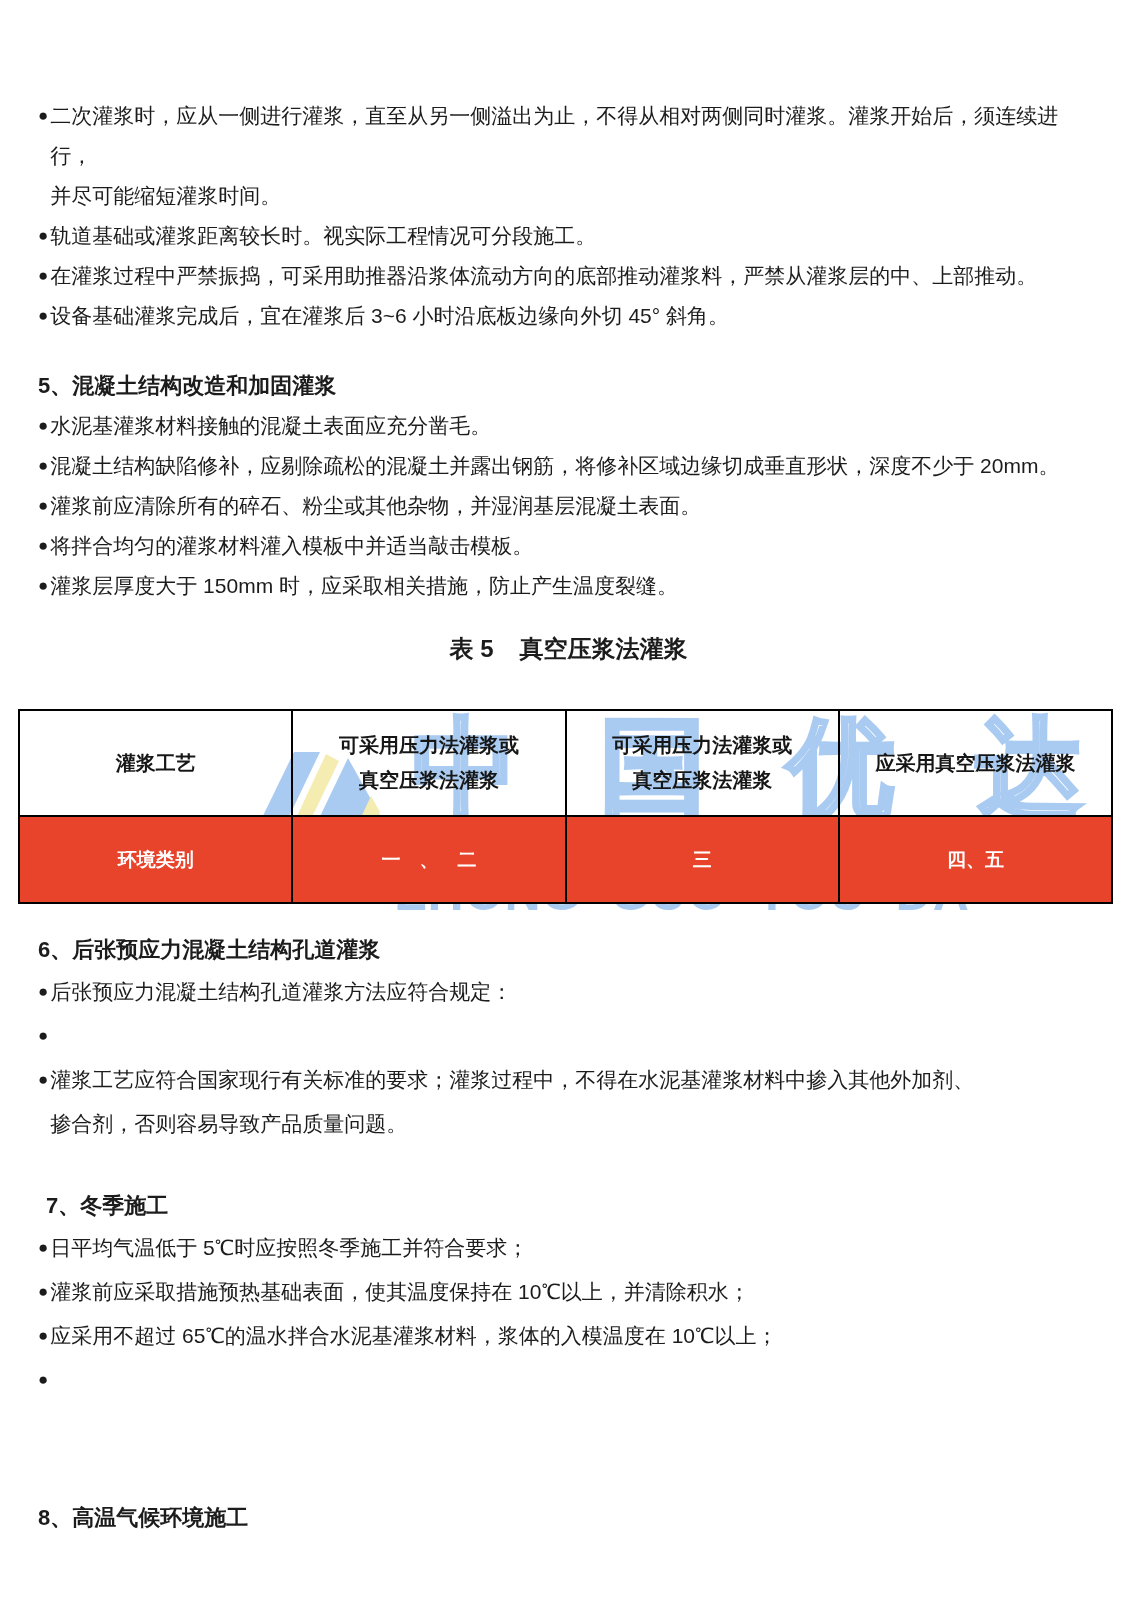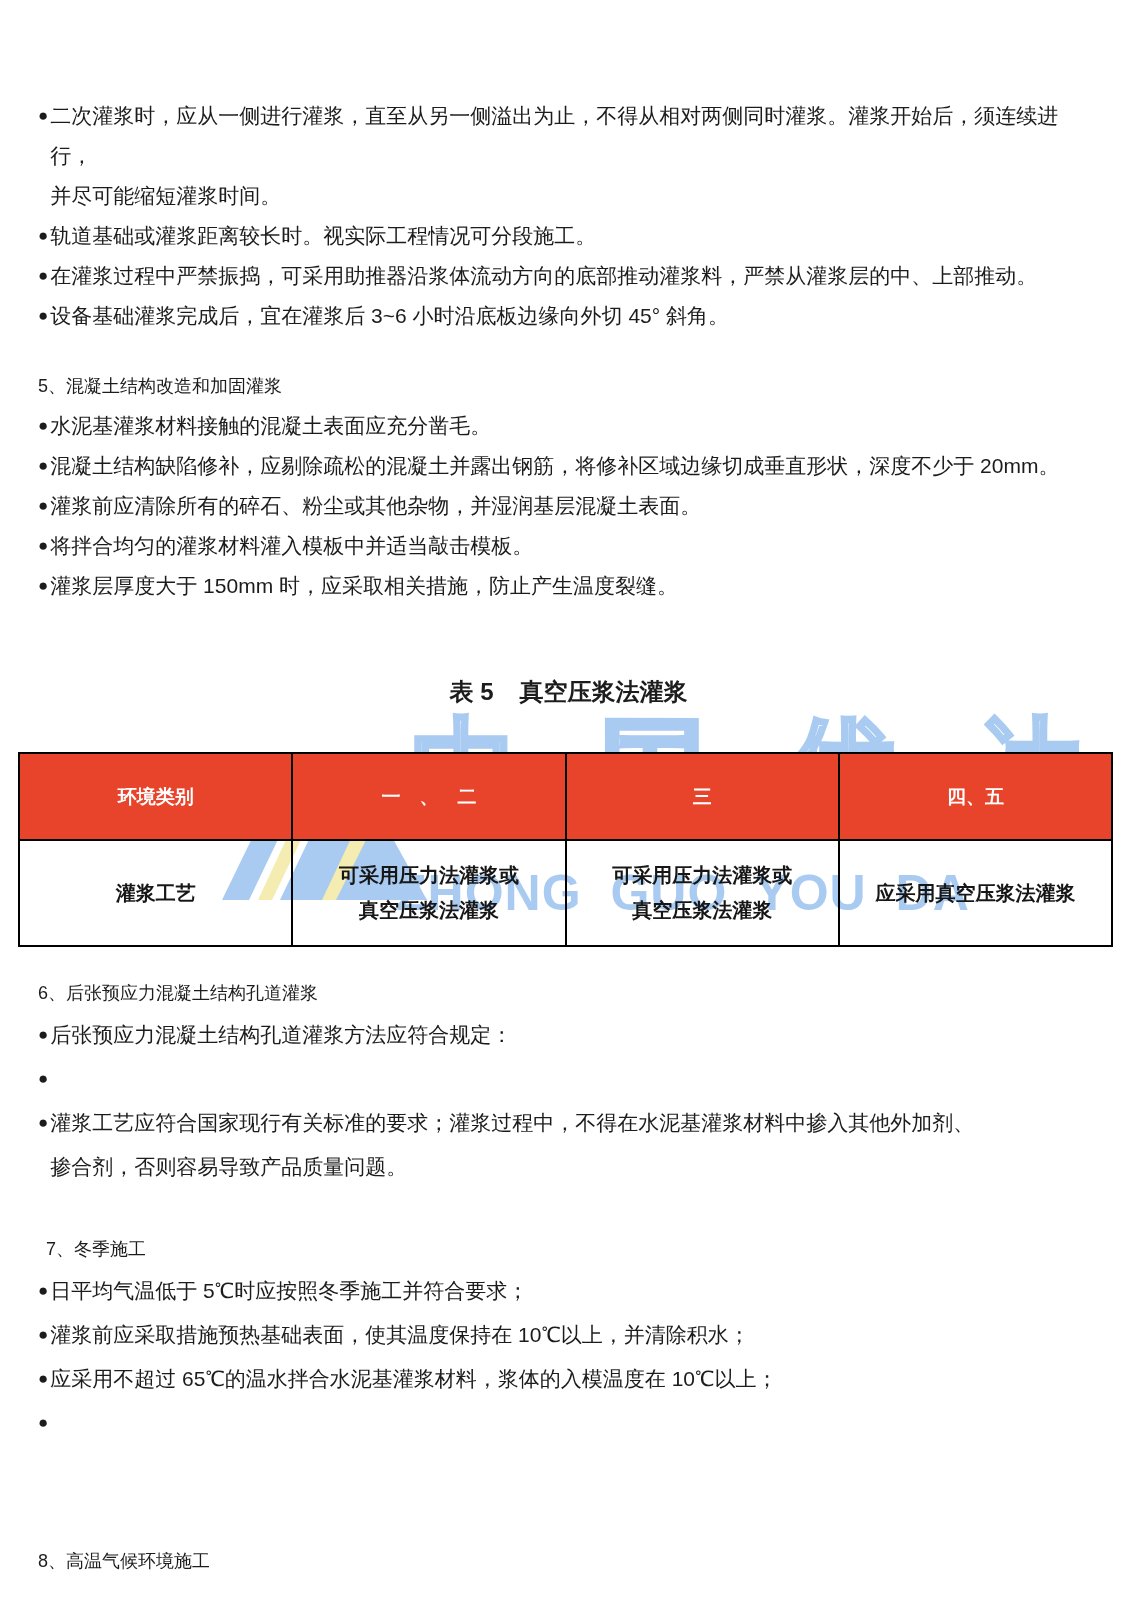--- a/index.html
+++ b/index.html
@@ -11,26 +11,26 @@
     color:#1c1c1c;
   }
   .content { position:relative; padding:0 32px 0 38px; font-size:21px; }
 
   
   .li { display:flex; align-items:flex-start; line-height:40px; }
   .li .bullet { flex:0 0 auto; font-size:17px; margin-right:2px; }
   .li .txt { white-space:pre-line; }
   .lh44 .li { line-height:44px; }
 
-  .sec-title { font-weight:normal; font-size:18px; line-height:40px; }
+  .sec-title { font-weight:bold; font-size:22px; line-height:40px; }
 
   .intro { margin-top:96px; }
   .sec5-title { margin-top:30px; }
   .caption {
-    margin-top:68px; font-size:24px; font-weight:bold; line-height:36px;
+    margin-top:25px; font-size:24px; font-weight:bold; line-height:36px;
     display:flex; justify-content:center; gap:26px;
   }
   .sec6-title { margin-top:26px; }
   .sec7-title { margin-top:40px;margin-left:8px; }
   .sec8-title { margin-top:96px; }
 
   
   table.grout {
     position:relative; z-index:1;
     margin:42px 18px 0 18px;
@@ -127,32 +127,32 @@
 
   <div class="caption">
     <span>表 5</span>
     <span>真空压浆法灌浆</span>
   </div>
 </div>
 
 <table class="grout">
   <tbody>
       <tr>
-    <th>环境类别</th>
-    <th>一　、　二</th>
-    <th>三</th>
-    <th>四、五</th>
-  </tr>
-  <tr>
     <td>灌浆工艺</td>
     <td>可采用压力法灌浆或
 真空压浆法灌浆</td>
     <td>可采用压力法灌浆或
 真空压浆法灌浆</td>
     <td>应采用真空压浆法灌浆</td>
+  </tr>
+  <tr>
+    <th>环境类别</th>
+    <th>一　、　二</th>
+    <th>三</th>
+    <th>四、五</th>
   </tr>
 </tbody>
   </table>
 
 <div class="content">
 
   <div class="sec-title sec6-title">6、后张预应力混凝土结构孔道灌浆</div>
   <div class="list lh44">
     <div class="li">
       <span class="bullet">●</span>

